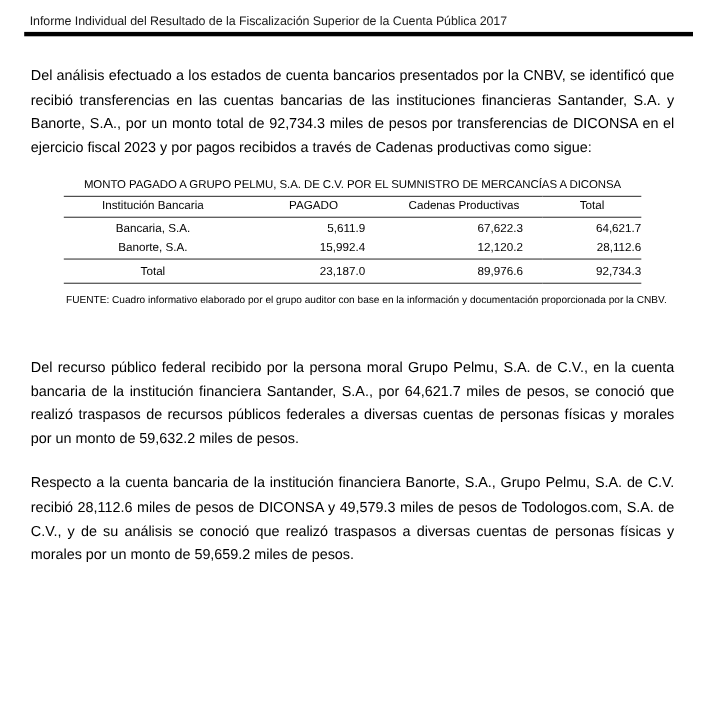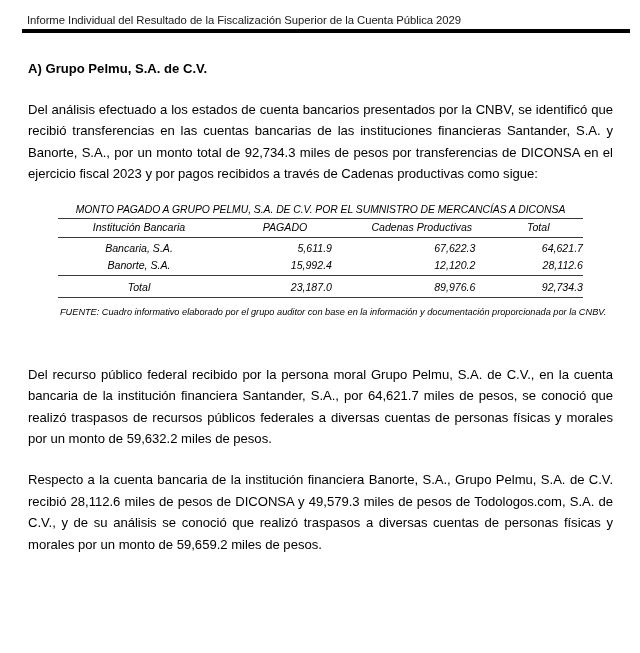--- a/index.html
+++ b/index.html
@@ -62,21 +62,20 @@
     line-height: 21.6px;
     font-weight: bold;
     text-align: left;
     color: #000000;
   }
 
   
   .table-block {
     margin: 6px 0 0 0;
     width: 585px;
-    font-style: italic;
   }
   .table-title {
     text-align: center;
     font-size: 10.4px;
     line-height: 14.5px;
     color: #000000;
     margin: 0 auto;
     width: 525px;
     letter-spacing: -0.05px;
   }
@@ -142,28 +141,27 @@
     padding-left: 50px;
     text-indent: -50px;
   }
 
   .after-table-gap { height: 44px; }
 </style>
 </head>
 <body>
 
 <div class="page-header">
-  <div class="page-header-text">Informe Individual del Resultado de la Fiscalización Superior de la Cuenta Pública 2029</div>
+  <div class="page-header-text">Informe Individual del Resultado de la Fiscalización Superior de la Cuenta Pública 2017</div>
   <div class="page-header-rule"></div>
 </div>
 
 <div class="doc-body">
 
 
-  <p class="heading">A) Grupo Pelmu, S.A. de C.V.</p>
 
   <p class="para tight">Del análisis efectuado a los estados de cuenta bancarios presentados por la CNBV, se identificó que recibió transferencias en las cuentas bancarias de las instituciones financieras Santander, S.A. y Banorte, S.A., por un monto total de 92,734.3 miles de pesos por transferencias de DICONSA en el ejercicio fiscal 2023 y por pagos recibidos a través de Cadenas productivas como sigue:</p>
 
   <div class="table-block">
 
     <div class="table-title">MONTO PAGADO A GRUPO PELMU, S.A. DE C.V. POR EL SUMNISTRO DE MERCANCÍAS A DICONSA</div>
 
 
     <table class="data-table">
       <thead>

